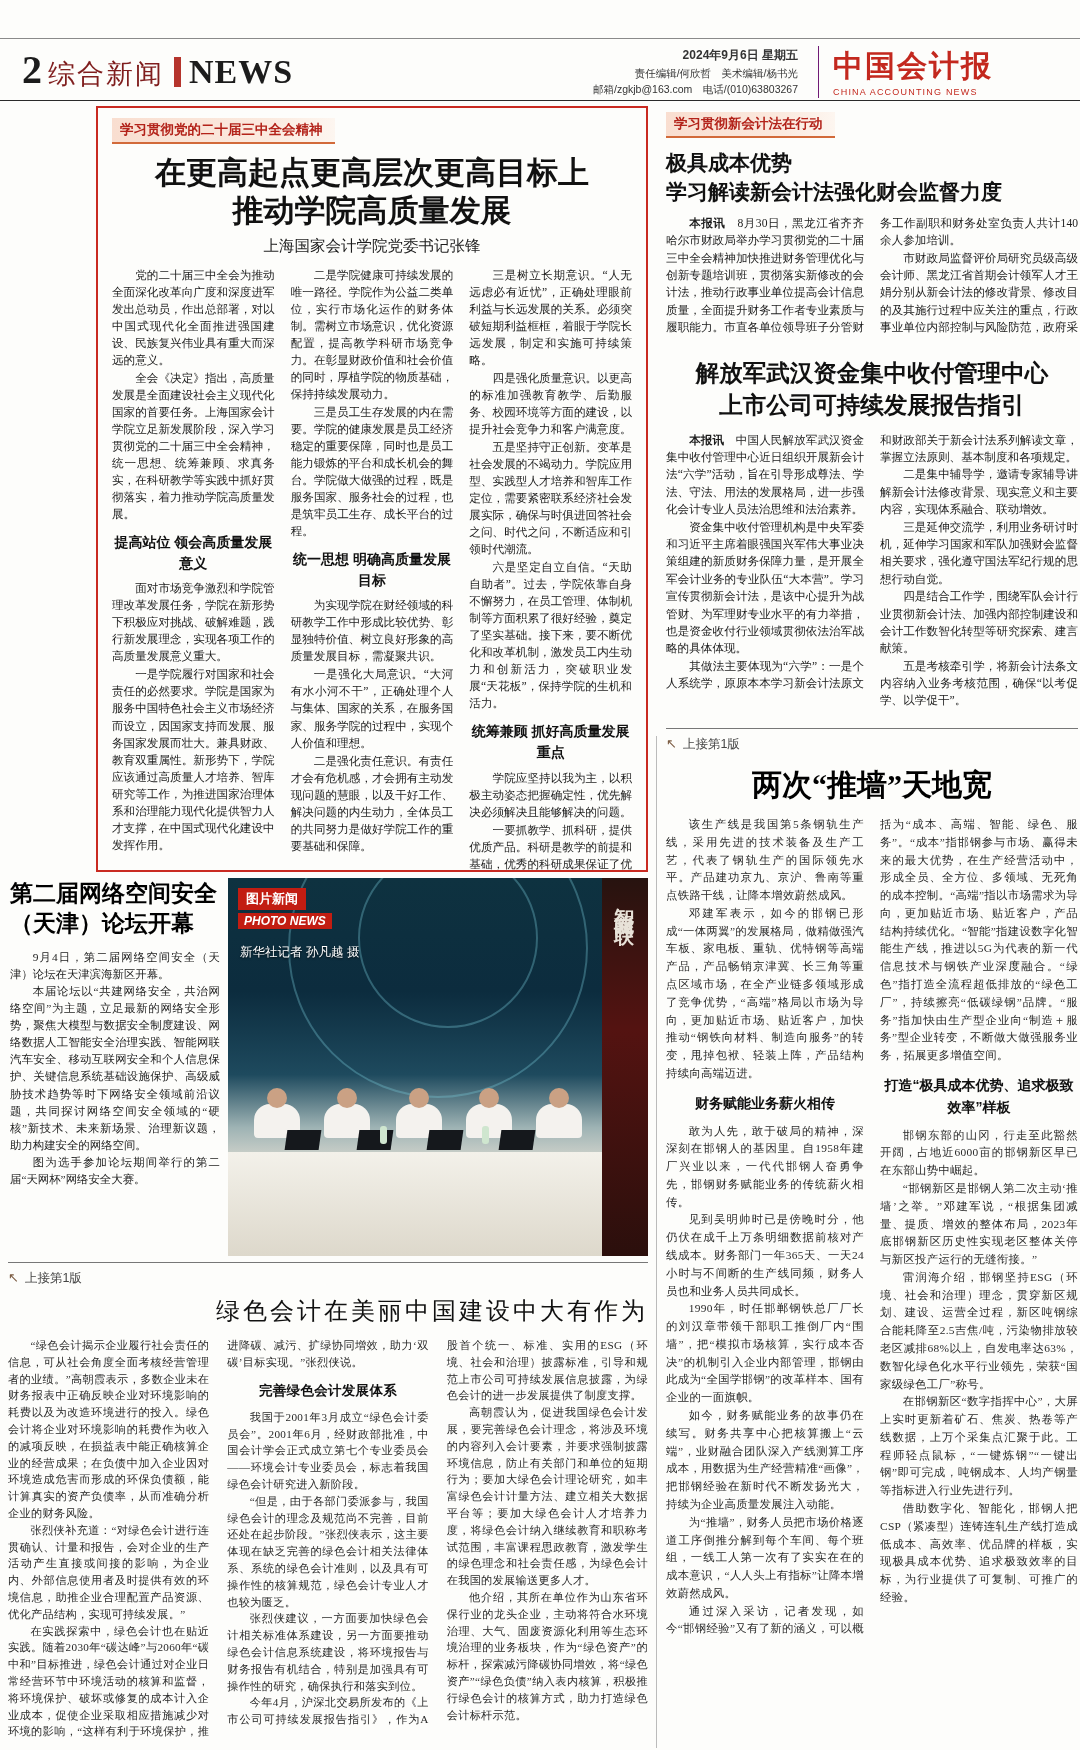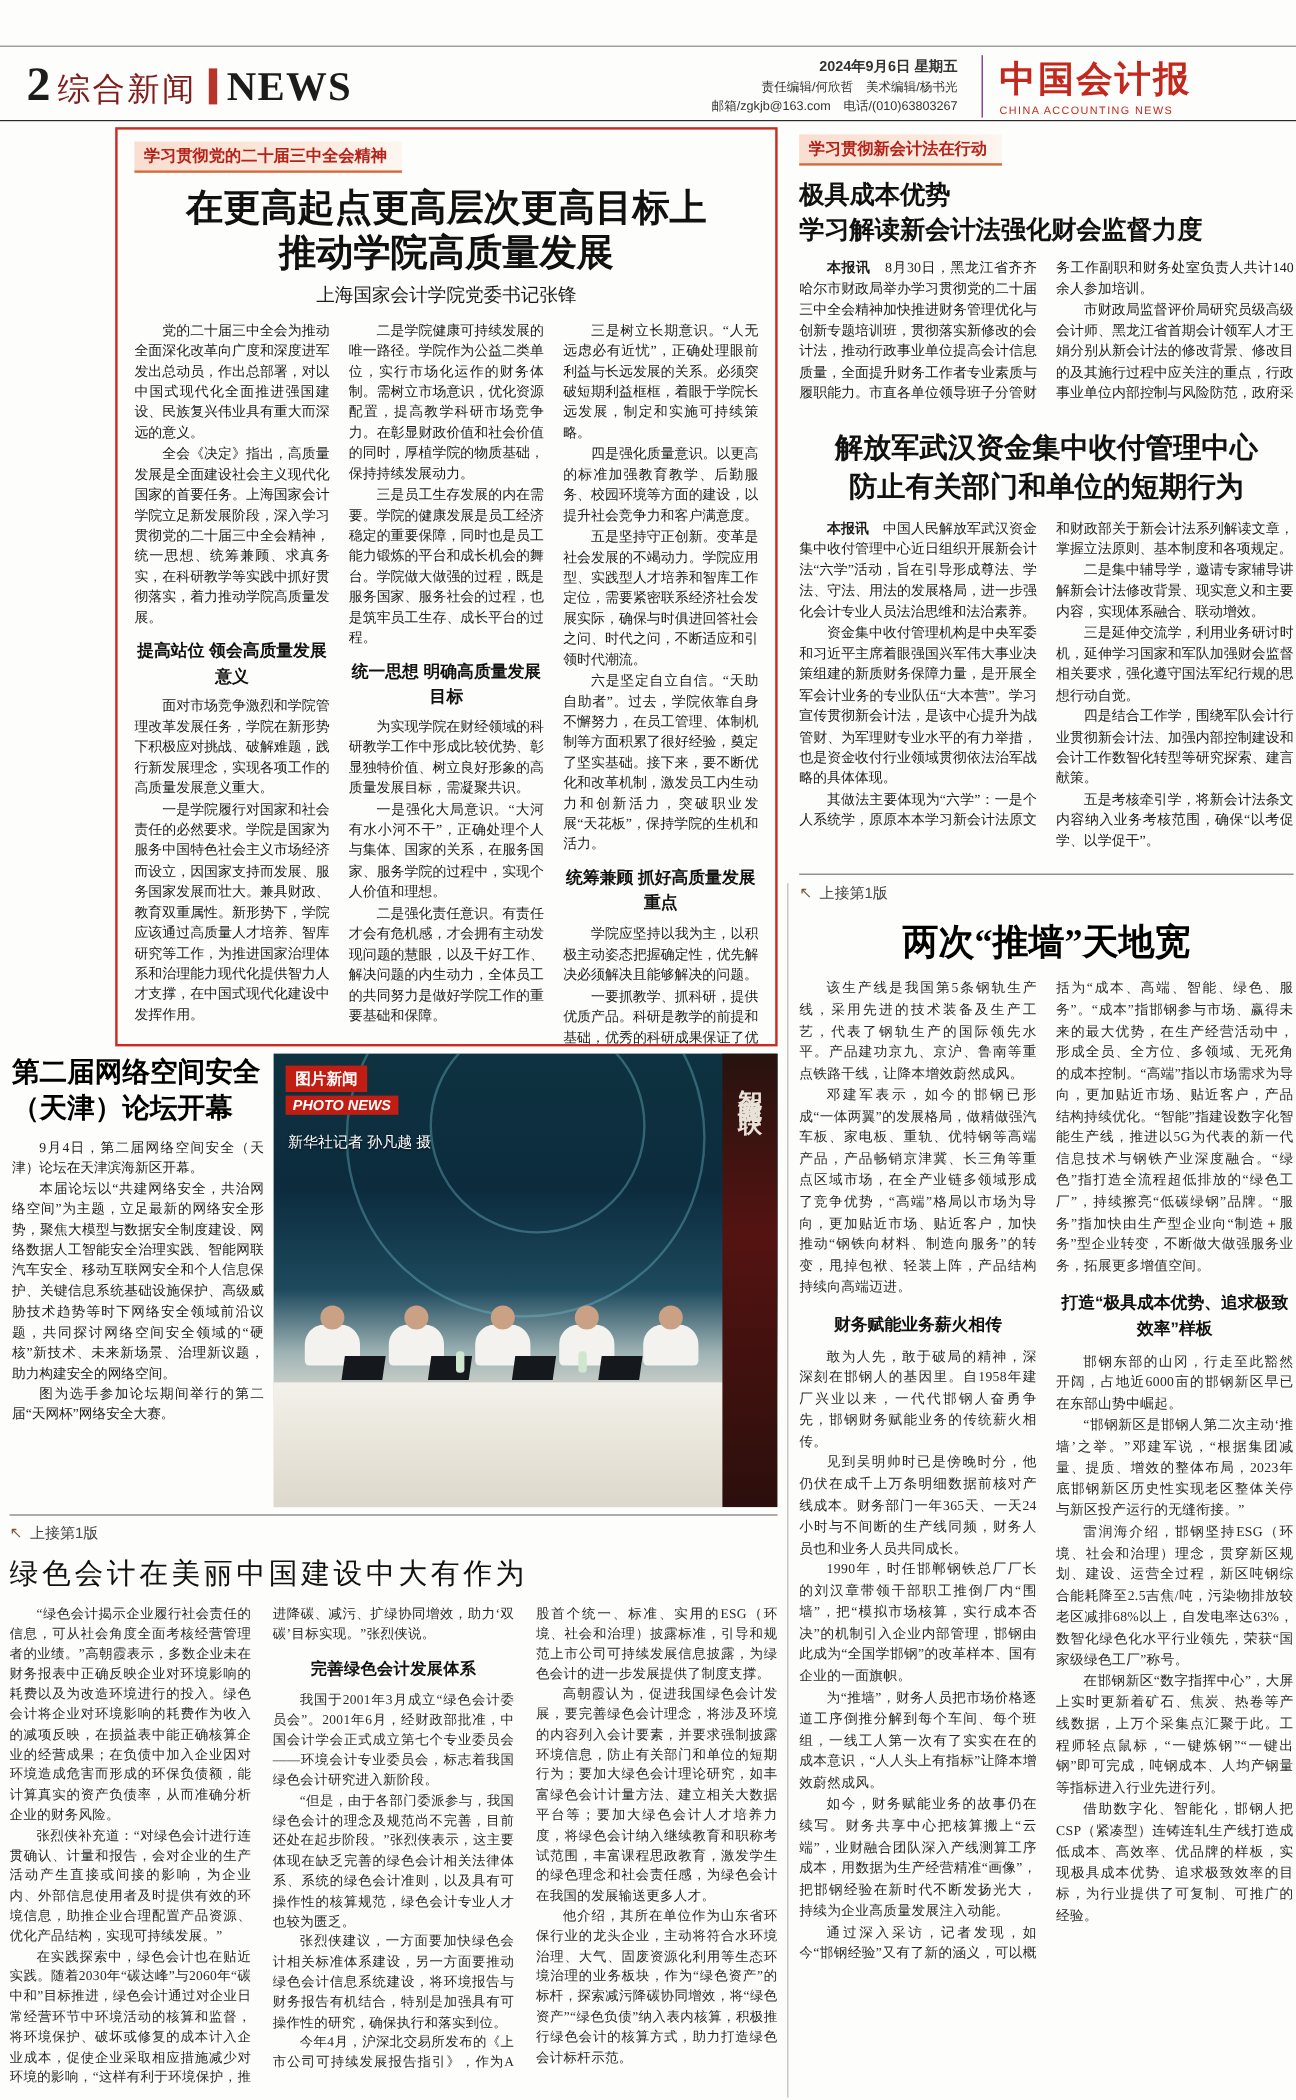--- a/index.html
+++ b/index.html
@@ -77,21 +77,21 @@
   .banner span { display:block; writing-mode:vertical-rl; color:#e8e2d8; font-family:"Liberation Sans",sans-serif;
                  font-weight:800; font-size:20px; margin:14px auto 0; letter-spacing:6px; }
   .person { position:absolute; width:46px; height:34px; background:#f4f2ee; border-radius:16px 16px 4px 4px; bottom:118px; }
   .person::before { content:""; position:absolute; left:13px; top:-16px; width:20px; height:20px; border-radius:50%; background:#caa184; }
   .laptop { position:absolute; width:34px; height:20px; background:#15181c; bottom:106px; transform:skewX(-8deg); }
   .table { position:absolute; left:0; bottom:0; width:100%; height:104px; background:linear-gradient(180deg,#f3f1ea,#ddd8cb); }
   .bottle { position:absolute; width:7px; height:18px; background:#cfe6cf; border-radius:3px; bottom:112px; }
   
   .g-rule { position:absolute; left:8px; top:1262px; width:640px; border-top:1px solid #777; }
   .green { position:absolute; left:8px; top:1270px; width:640px; height:476px; overflow:hidden; }
-  .green h1 { text-align:left; font-family:"Liberation Sans",sans-serif; font-weight:500; font-size:24px;
+  .green h1 { text-align:right; font-family:"Liberation Sans",sans-serif; font-weight:500; font-size:24px;
               letter-spacing:3px; margin:8px 0 10px; color:#111; }
   .green .bodytx { column-count:3; column-gap:18px; height:404px; overflow:hidden;
                    font-size:11.2px; line-height:1.5; letter-spacing:.3px; color:#2a2a2a; }
   .green .bodytx h4 { font-size:13.5px; }
   .v-split { left:656px; top:736px; height:1012px; }
 </style>
 </head>
 <body>
 
 <div class="page">
@@ -138,21 +138,21 @@
   </section>
 
   <section class="rblock">
     <span class="tagchip">学习贯彻新会计法在行动</span>
     <h2 class="h-qqhe"><span>极具成本优势</span><br><span>学习解读新会计法强化财会监督力度</span></h2>
     <div class="cols2 qqhe-body bodytx">
         <p><b>本报讯　</b>8月30日，黑龙江省齐齐哈尔市财政局举办学习贯彻党的二十届三中全会精神加快推进财务管理优化与创新专题培训班，贯彻落实新修改的会计法，推动行政事业单位提高会计信息质量，全面提升财务工作者专业素质与履职能力。市直各单位领导班子分管财务工作副职和财务处室负责人共计140余人参加培训。</p>
         <p>市财政局监督评价局研究员级高级会计师、黑龙江省首期会计领军人才王娟分别从新会计法的修改背景、修改目的及其施行过程中应关注的重点，行政事业单位内部控制与风险防范，政府采购法概述和国有资产监管四个方面进行授课。</p>
       </div>
 
-    <h2 class="h-wh"><span>解放军武汉资金集中收付管理中心</span><br><span>防止有关部门和单位的短期行为</span></h2>
+    <h2 class="h-wh"><span>解放军武汉资金集中收付管理中心</span><br><span>上市公司可持续发展报告指引</span></h2>
     <div class="cols2 wh-body bodytx">
         <p><b>本报讯　</b>中国人民解放军武汉资金集中收付管理中心近日组织开展新会计法“六学”活动，旨在引导形成尊法、学法、守法、用法的发展格局，进一步强化会计专业人员法治思维和法治素养。</p>
         <p>资金集中收付管理机构是中央军委和习近平主席着眼强国兴军伟大事业决策组建的新质财务保障力量，是开展全军会计业务的专业队伍“大本营”。学习宣传贯彻新会计法，是该中心提升为战管财、为军理财专业水平的有力举措，也是资金收付行业领域贯彻依法治军战略的具体体现。</p>
         <p>其做法主要体现为“六学”：一是个人系统学，原原本本学习新会计法原文和财政部关于新会计法系列解读文章，掌握立法原则、基本制度和各项规定。</p>
         <p>二是集中辅导学，邀请专家辅导讲解新会计法修改背景、现实意义和主要内容，实现体系融合、联动增效。</p>
         <p>三是延伸交流学，利用业务研讨时机，延伸学习国家和军队加强财会监督相关要求，强化遵守国法军纪行规的思想行动自觉。</p>
         <p>四是结合工作学，围绕军队会计行业贯彻新会计法、加强内部控制建设和会计工作数智化转型等研究探索、建言献策。</p>
         <p>五是考核牵引学，将新会计法条文内容纳入业务考核范围，确保“以考促学、以学促干”。</p>
       </div>
   </section>
@@ -161,22 +161,22 @@
   <section class="hangang">
     <div class="contag"><span class="arr">↖</span><span>上接第1版</span></div>
     <h1>两次“推墙”天地宽</h1>
     <div class="bodytx">
         <p>该生产线是我国第5条钢轨生产线，采用先进的技术装备及生产工艺，代表了钢轨生产的国际领先水平。产品建功京九、京沪、鲁南等重点铁路干线，让降本增效蔚然成风。</p>
         <p>邓建军表示，如今的邯钢已形成“一体两翼”的发展格局，做精做强汽车板、家电板、重轨、优特钢等高端产品，产品畅销京津冀、长三角等重点区域市场，在全产业链多领域形成了竞争优势，“高端”格局以市场为导向，更加贴近市场、贴近客户，加快推动“钢铁向材料、制造向服务”的转变，甩掉包袱、轻装上阵，产品结构持续向高端迈进。</p>
         <h4>财务赋能业务薪火相传</h4>
         <p>敢为人先，敢于破局的精神，深深刻在邯钢人的基因里。自1958年建厂兴业以来，一代代邯钢人奋勇争先，邯钢财务赋能业务的传统薪火相传。</p>
         <p>见到吴明帅时已是傍晚时分，他仍伏在成千上万条明细数据前核对产线成本。财务部门一年365天、一天24小时与不间断的生产线同频，财务人员也和业务人员共同成长。</p>
         <p>1990年，时任邯郸钢铁总厂厂长的刘汉章带领干部职工推倒厂内“围墙”，把“模拟市场核算，实行成本否决”的机制引入企业内部管理，邯钢由此成为“全国学邯钢”的改革样本、国有企业的一面旗帜。</p>
+        <p>如今，财务赋能业务的故事仍在续写。财务共享中心把核算搬上“云端”，业财融合团队深入产线测算工序成本，用数据为生产经营精准“画像”，把邯钢经验在新时代不断发扬光大，持续为企业高质量发展注入动能。</p>
         <p>为“推墙”，财务人员把市场价格逐道工序倒推分解到每个车间、每个班组，一线工人第一次有了实实在在的成本意识，“人人头上有指标”让降本增效蔚然成风。</p>
-        <p>如今，财务赋能业务的故事仍在续写。财务共享中心把核算搬上“云端”，业财融合团队深入产线测算工序成本，用数据为生产经营精准“画像”，把邯钢经验在新时代不断发扬光大，持续为企业高质量发展注入动能。</p>
         <p>通过深入采访，记者发现，如今“邯钢经验”又有了新的涵义，可以概括为“成本、高端、智能、绿色、服务”。“成本”指邯钢参与市场、赢得未来的最大优势，在生产经营活动中，形成全员、全方位、多领域、无死角的成本控制。“高端”指以市场需求为导向，更加贴近市场、贴近客户，产品结构持续优化。“智能”指建设数字化智能生产线，推进以5G为代表的新一代信息技术与钢铁产业深度融合。“绿色”指打造全流程超低排放的“绿色工厂”，持续擦亮“低碳绿钢”品牌。“服务”指加快由生产型企业向“制造＋服务”型企业转变，不断做大做强服务业务，拓展更多增值空间。</p>
         <h4>打造“极具成本优势、追求极致效率”样板</h4>
         <p>邯钢东部的山冈，行走至此豁然开阔，占地近6000亩的邯钢新区早已在东部山势中崛起。</p>
         <p>“邯钢新区是邯钢人第二次主动‘推墙’之举。”邓建军说，“根据集团减量、提质、增效的整体布局，2023年底邯钢新区历史性实现老区整体关停与新区投产运行的无缝衔接。”</p>
         <p>雷润海介绍，邯钢坚持ESG（环境、社会和治理）理念，贯穿新区规划、建设、运营全过程，新区吨钢综合能耗降至2.5吉焦/吨，污染物排放较老区减排68%以上，自发电率达63%，数智化绿色化水平行业领先，荣获“国家级绿色工厂”称号。</p>
         <p>在邯钢新区“数字指挥中心”，大屏上实时更新着矿石、焦炭、热卷等产线数据，上万个采集点汇聚于此。工程师轻点鼠标，“一键炼钢”“一键出钢”即可完成，吨钢成本、人均产钢量等指标进入行业先进行列。</p>
         <p>借助数字化、智能化，邯钢人把CSP（紧凑型）连铸连轧生产线打造成低成本、高效率、优品牌的样板，实现极具成本优势、追求极致效率的目标，为行业提供了可复制、可推广的经验。</p>
       </div>
   </section>
 

